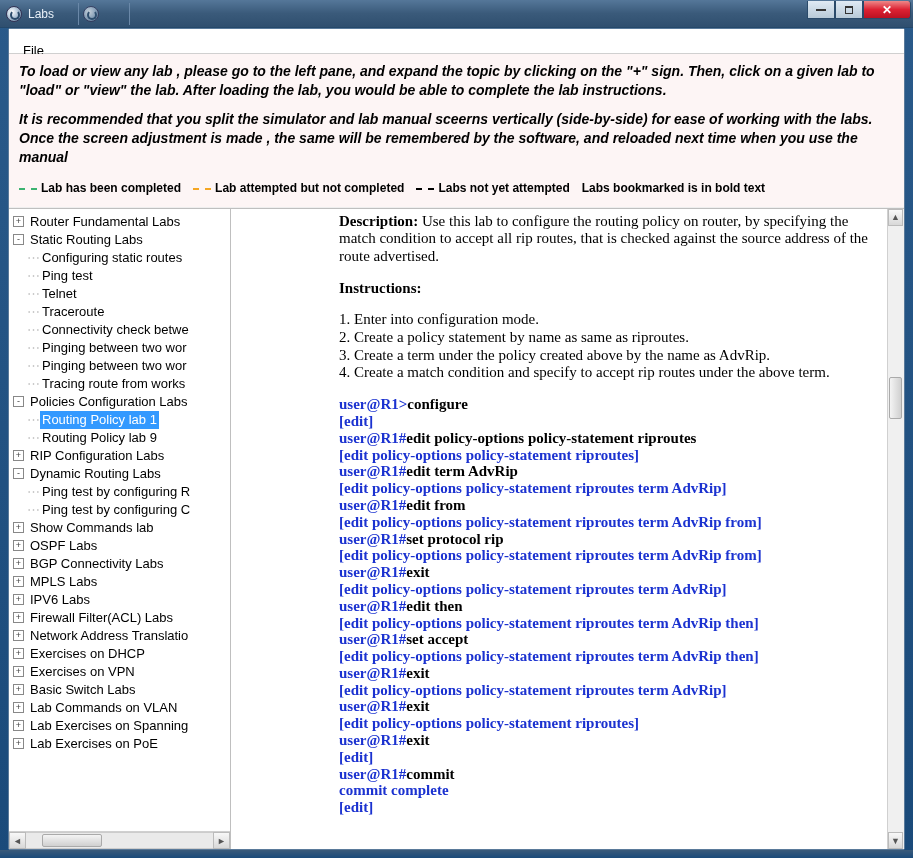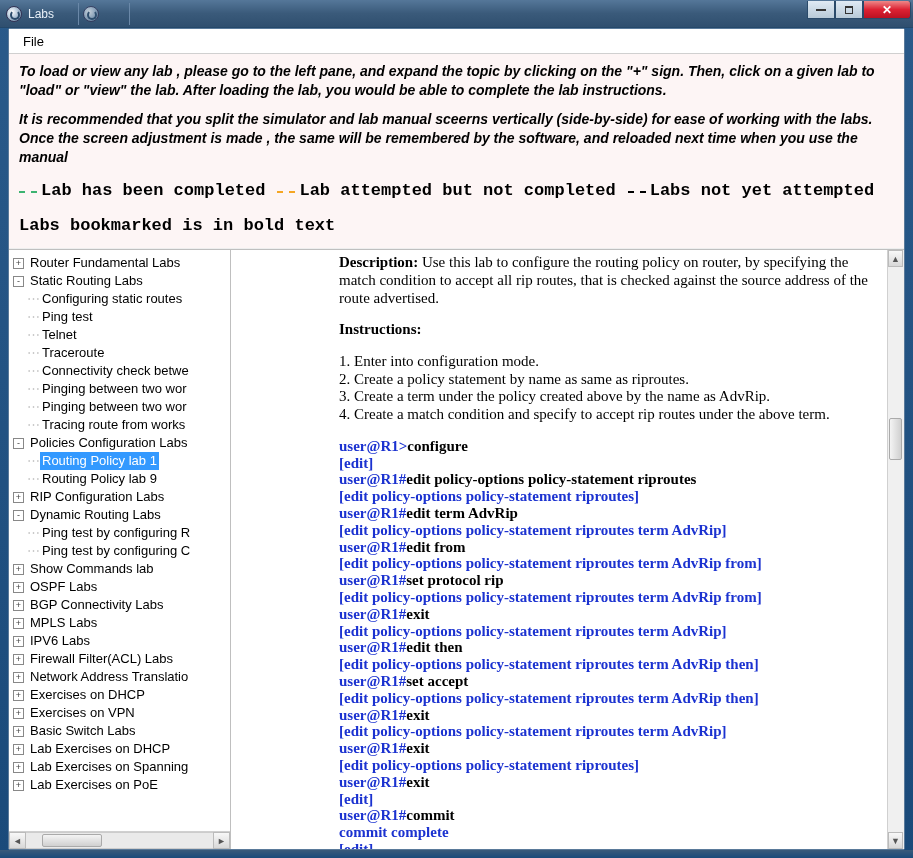--- a/index.html
+++ b/index.html
@@ -95,21 +95,21 @@
     left: 8px; right: 8px; top: 28px; bottom: 8px;
     background: #fff;
     border: 1px solid #5a7a9a;
     border-radius: 2px;
     display: flex; flex-direction: column;
   }
   .menubar {
     height: 14px;
     background: #fff;
     border-bottom: 1px solid #d0d0d0;
-    display: flex; align-items: center;
+    display: flex; align-items: flex-start;
     padding: 12px 8px;
   }
   .menubar .menu-item {
     padding: 2px 6px;
     color: #000;
     font-size: 13px;
   }
   .instruction-block {
     background: #fdf5f5;
     padding: 8px 10px 10px 10px;
@@ -121,24 +121,23 @@
     font-weight: bold;
     border-bottom: 1px solid #eee;
   }
   .instruction-block p { margin: 0 0 10px 0; }
   .legend-row {
     display: flex;
     align-items: center;
     gap: 12px;
     font-style: normal;
     font-weight: bold;
-    font-size: 17px;
+    font-size: 12px;
     margin-top: 14px;
     flex-wrap: wrap;
-    font-family: Liberation Mono, monospace;
   }
   .legend-swatch {
     display: inline-block;
     width: 18px;
     border-top: 2px dashed;
     vertical-align: middle;
     margin-right: 4px;
   }
   .swatch-green  { border-color: #3cb371; }
   .swatch-orange { border-color: #f5a623; }
@@ -460,21 +459,21 @@
             <div class="tree-node">
               <span class="tree-icon">+</span>
               <span class="tree-label">Exercises on VPN</span>
             </div>
             <div class="tree-node">
               <span class="tree-icon">+</span>
               <span class="tree-label">Basic Switch Labs</span>
             </div>
             <div class="tree-node">
               <span class="tree-icon">+</span>
-              <span class="tree-label">Lab Exercises on DHCP</span>
+              <span class="tree-label">Lab Commands on VLAN</span>
             </div>
             <div class="tree-node">
               <span class="tree-icon">+</span>
               <span class="tree-label">Lab Exercises on Spanning</span>
             </div>
             <div class="tree-node">
               <span class="tree-icon">+</span>
               <span class="tree-label">Lab Exercises on PoE</span>
             </div>
           </div>

